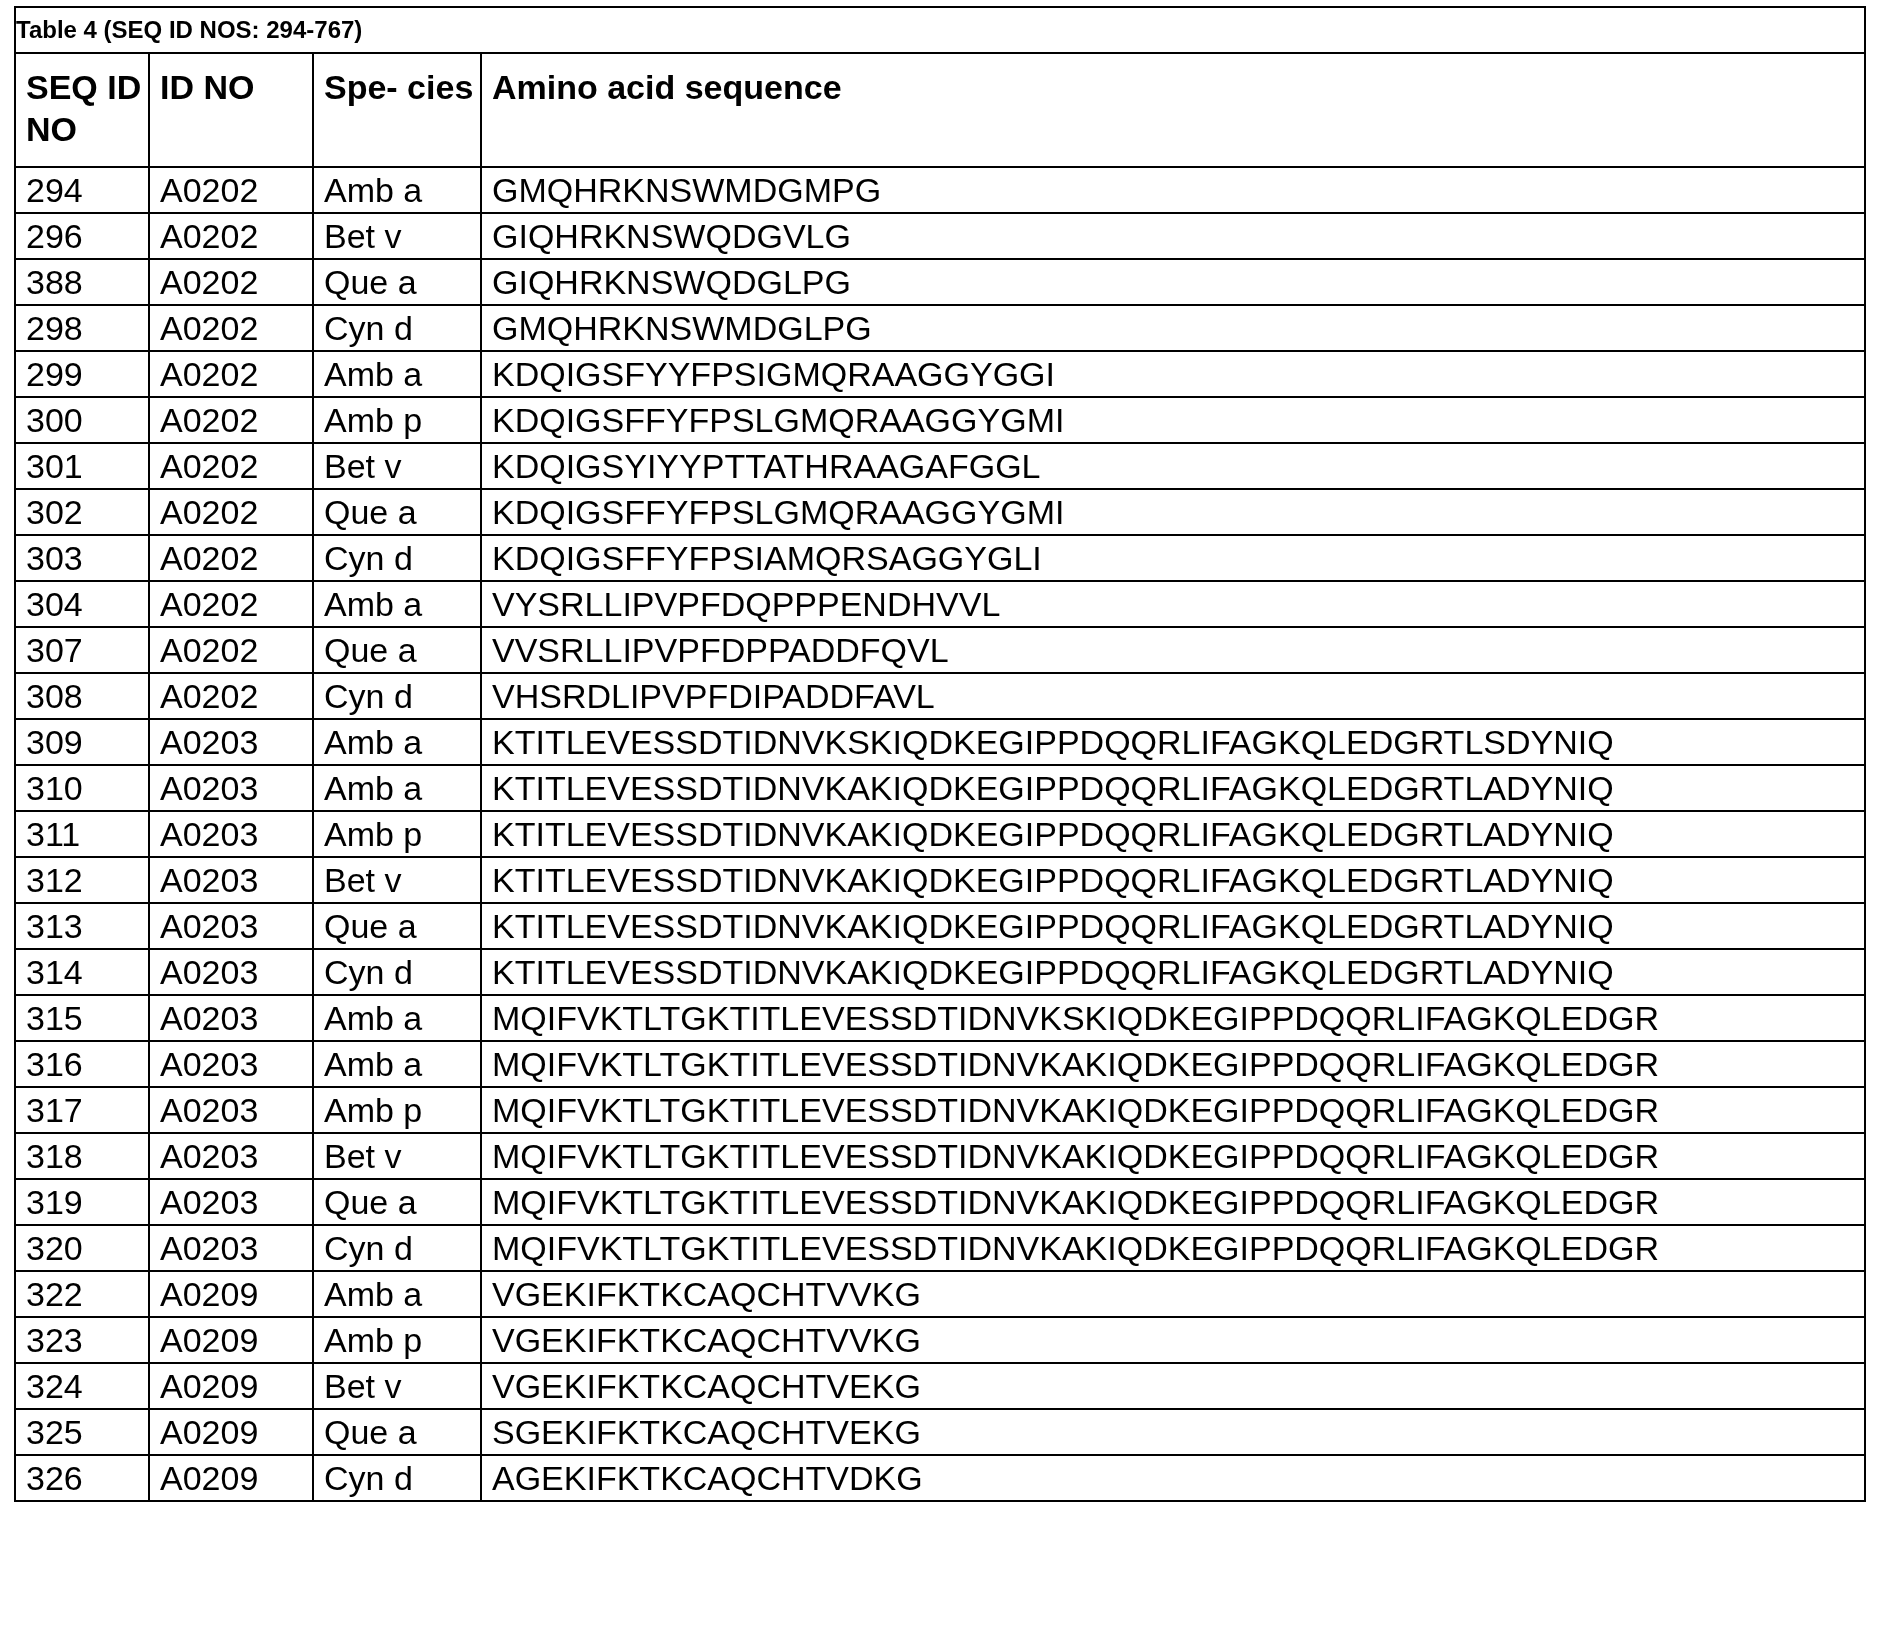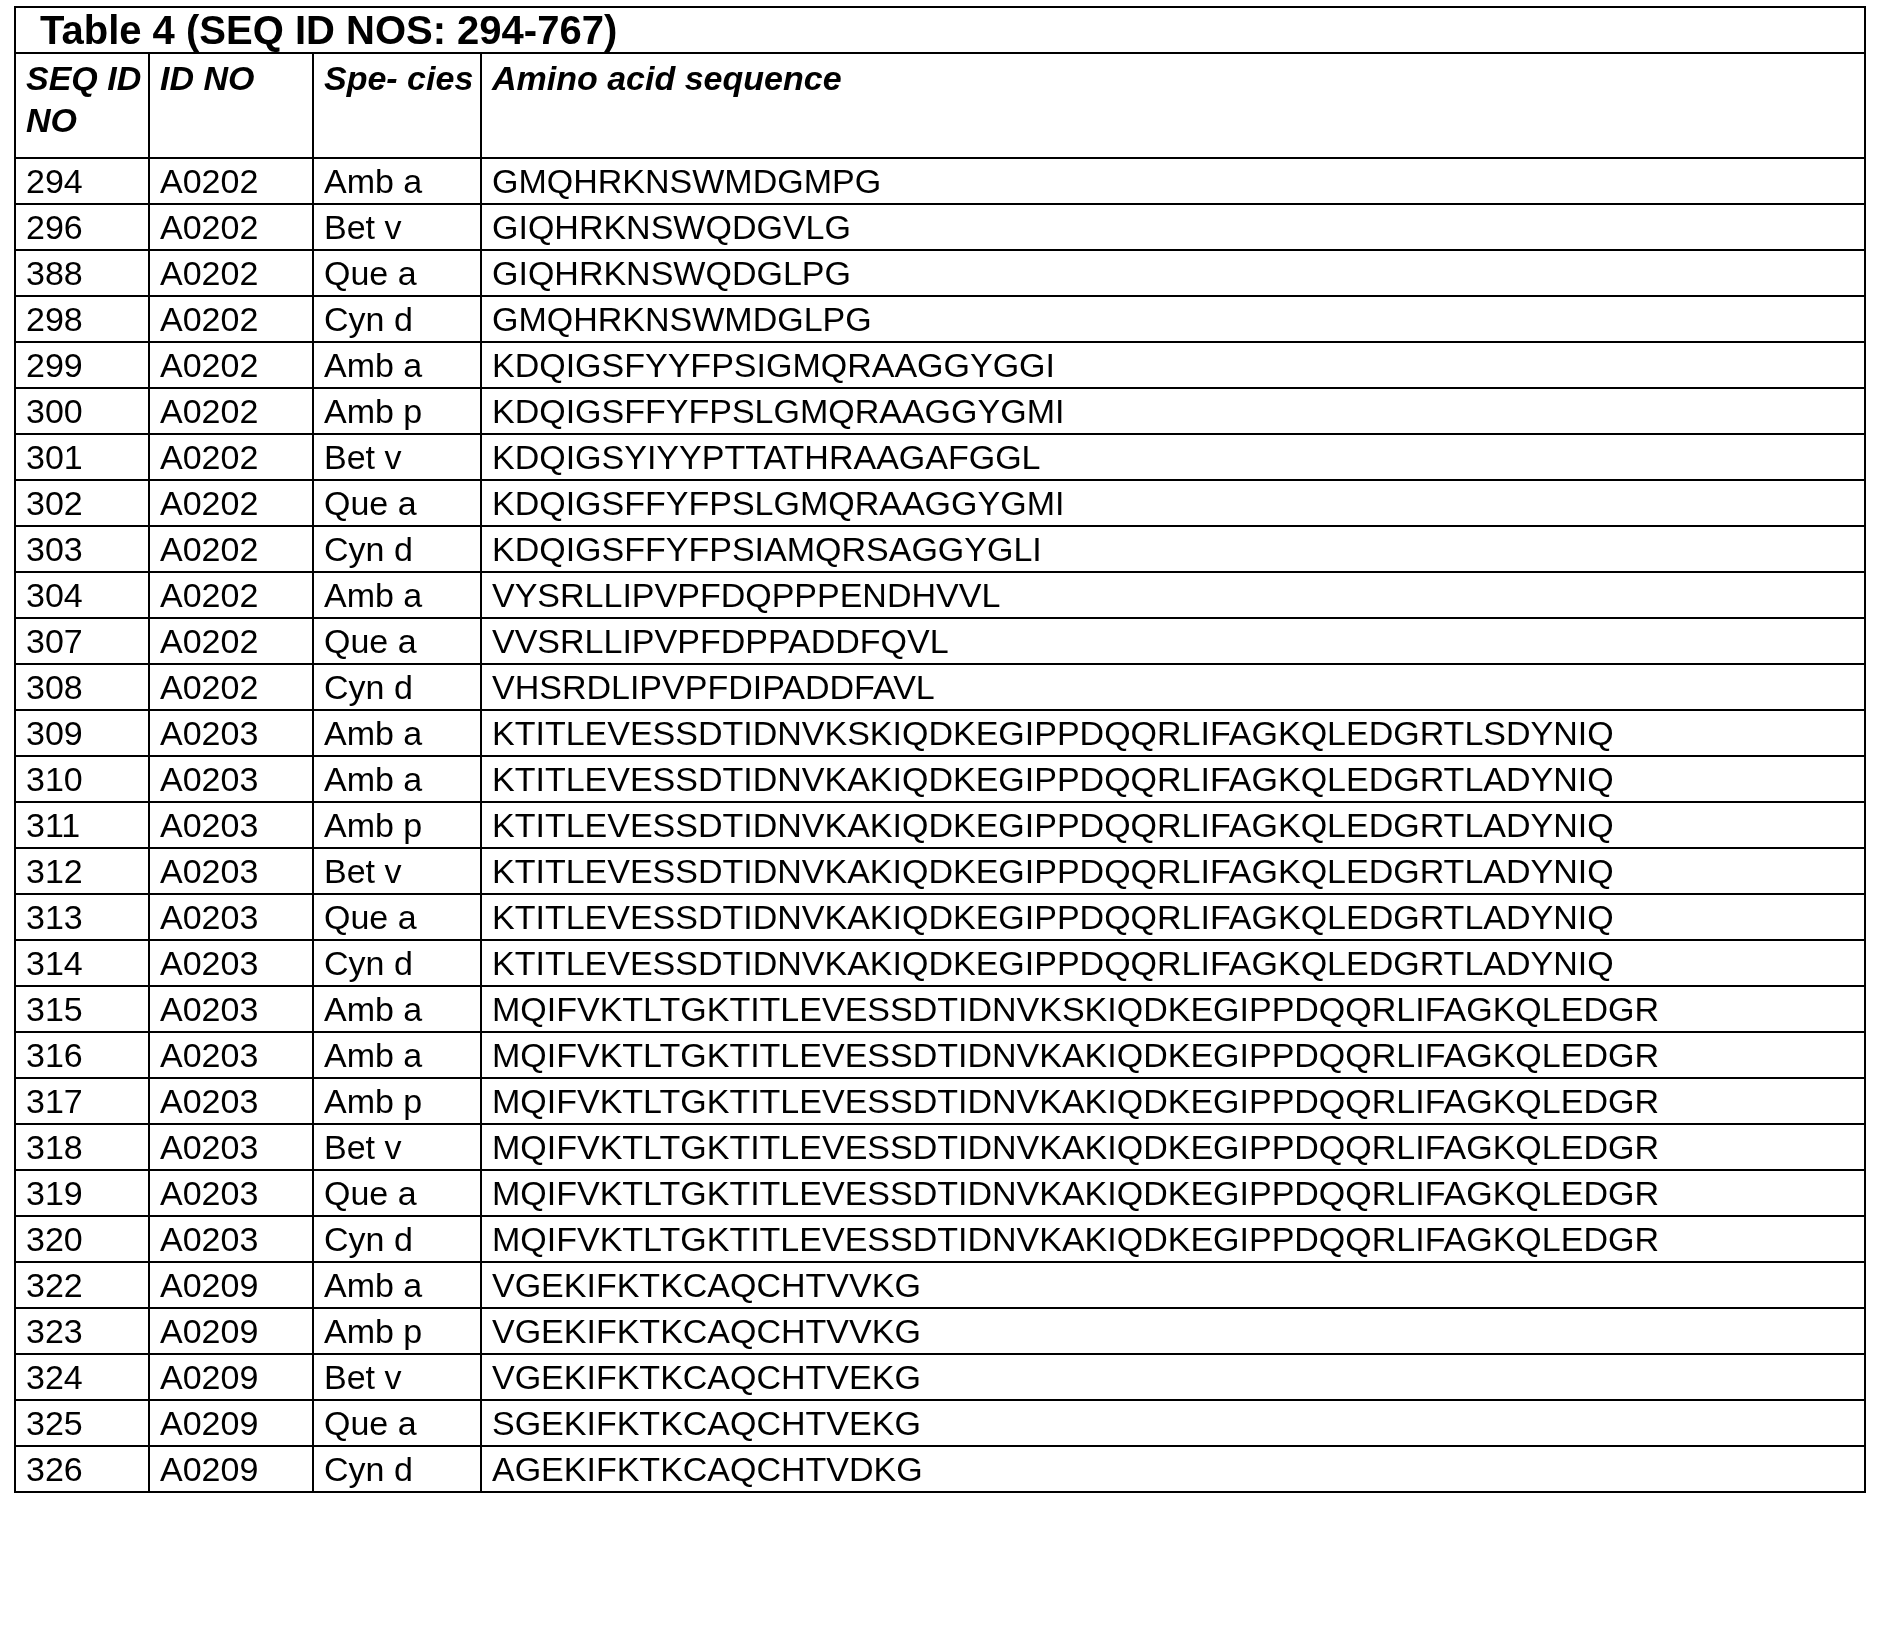--- a/index.html
+++ b/index.html
@@ -2,22 +2,22 @@
 <html><head>
 <meta charset="utf-8">
 <style>
   html, body { margin: 0; padding: 0; background: #ffffff; }
   body { width: 1878px; height: 1650px; overflow: hidden; position: relative;
          font-family: "Liberation Sans", sans-serif; color: #000; }
   .page { position: absolute; left: 14px; top: 6px; width: 1852px; }
   table { border-collapse: collapse; width: 1852px; table-layout: fixed; }
   td, th { border: 2px solid #000; padding: 0 0 0 10px; text-align: left; vertical-align: top;
            font-size: 34px; line-height: 42px; overflow: hidden; white-space: nowrap; }
-  .title-cell { font-weight: bold; font-size: 40px; height: 44px; line-height: 44px; padding-left: 24px; margin-top: 6px; }
-  th { font-weight: bold; height: 100px; line-height: 42px; padding-top: 3px; white-space: normal; font-style: italic; }
+  .title-cell { font-weight: bold; font-size: 24px; height: 44px; line-height: 44px; padding-left: 0; margin-top: 6px; }
+  th { font-weight: bold; height: 100px; line-height: 42px; padding-top: 12px; white-space: normal; }
   tbody td { height: 43px; line-height: 44px; }
   col.c1 { width: 134px; } col.c2 { width: 164px; } col.c3 { width: 168px; } col.c4 { width: auto; }
 </style>
 </head>
 <body>
 
 <div class="page">
   <table>
     <colgroup>
         <col class="c1">

